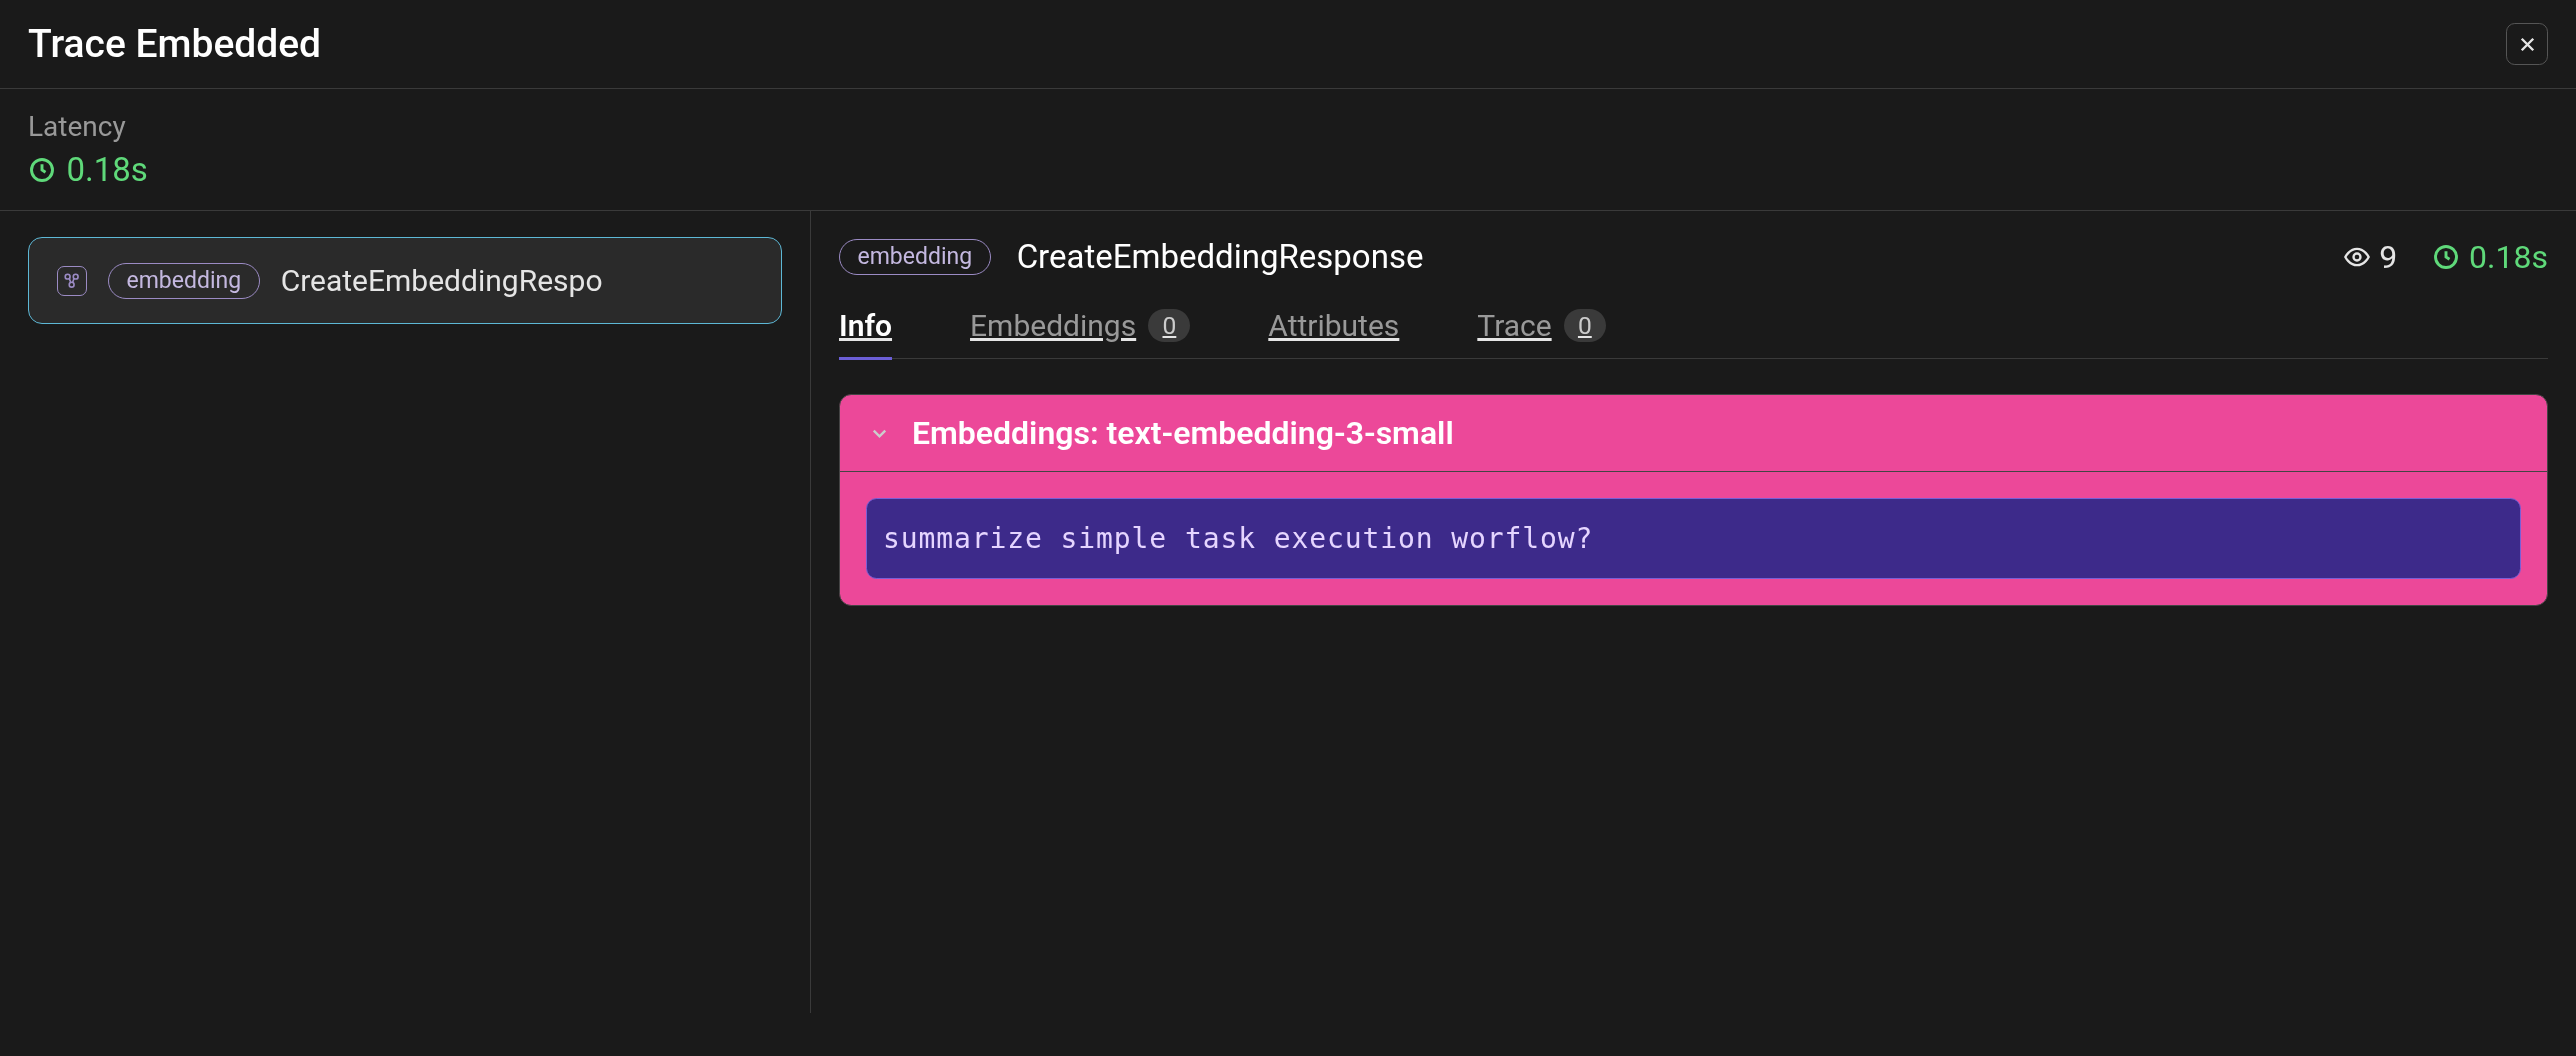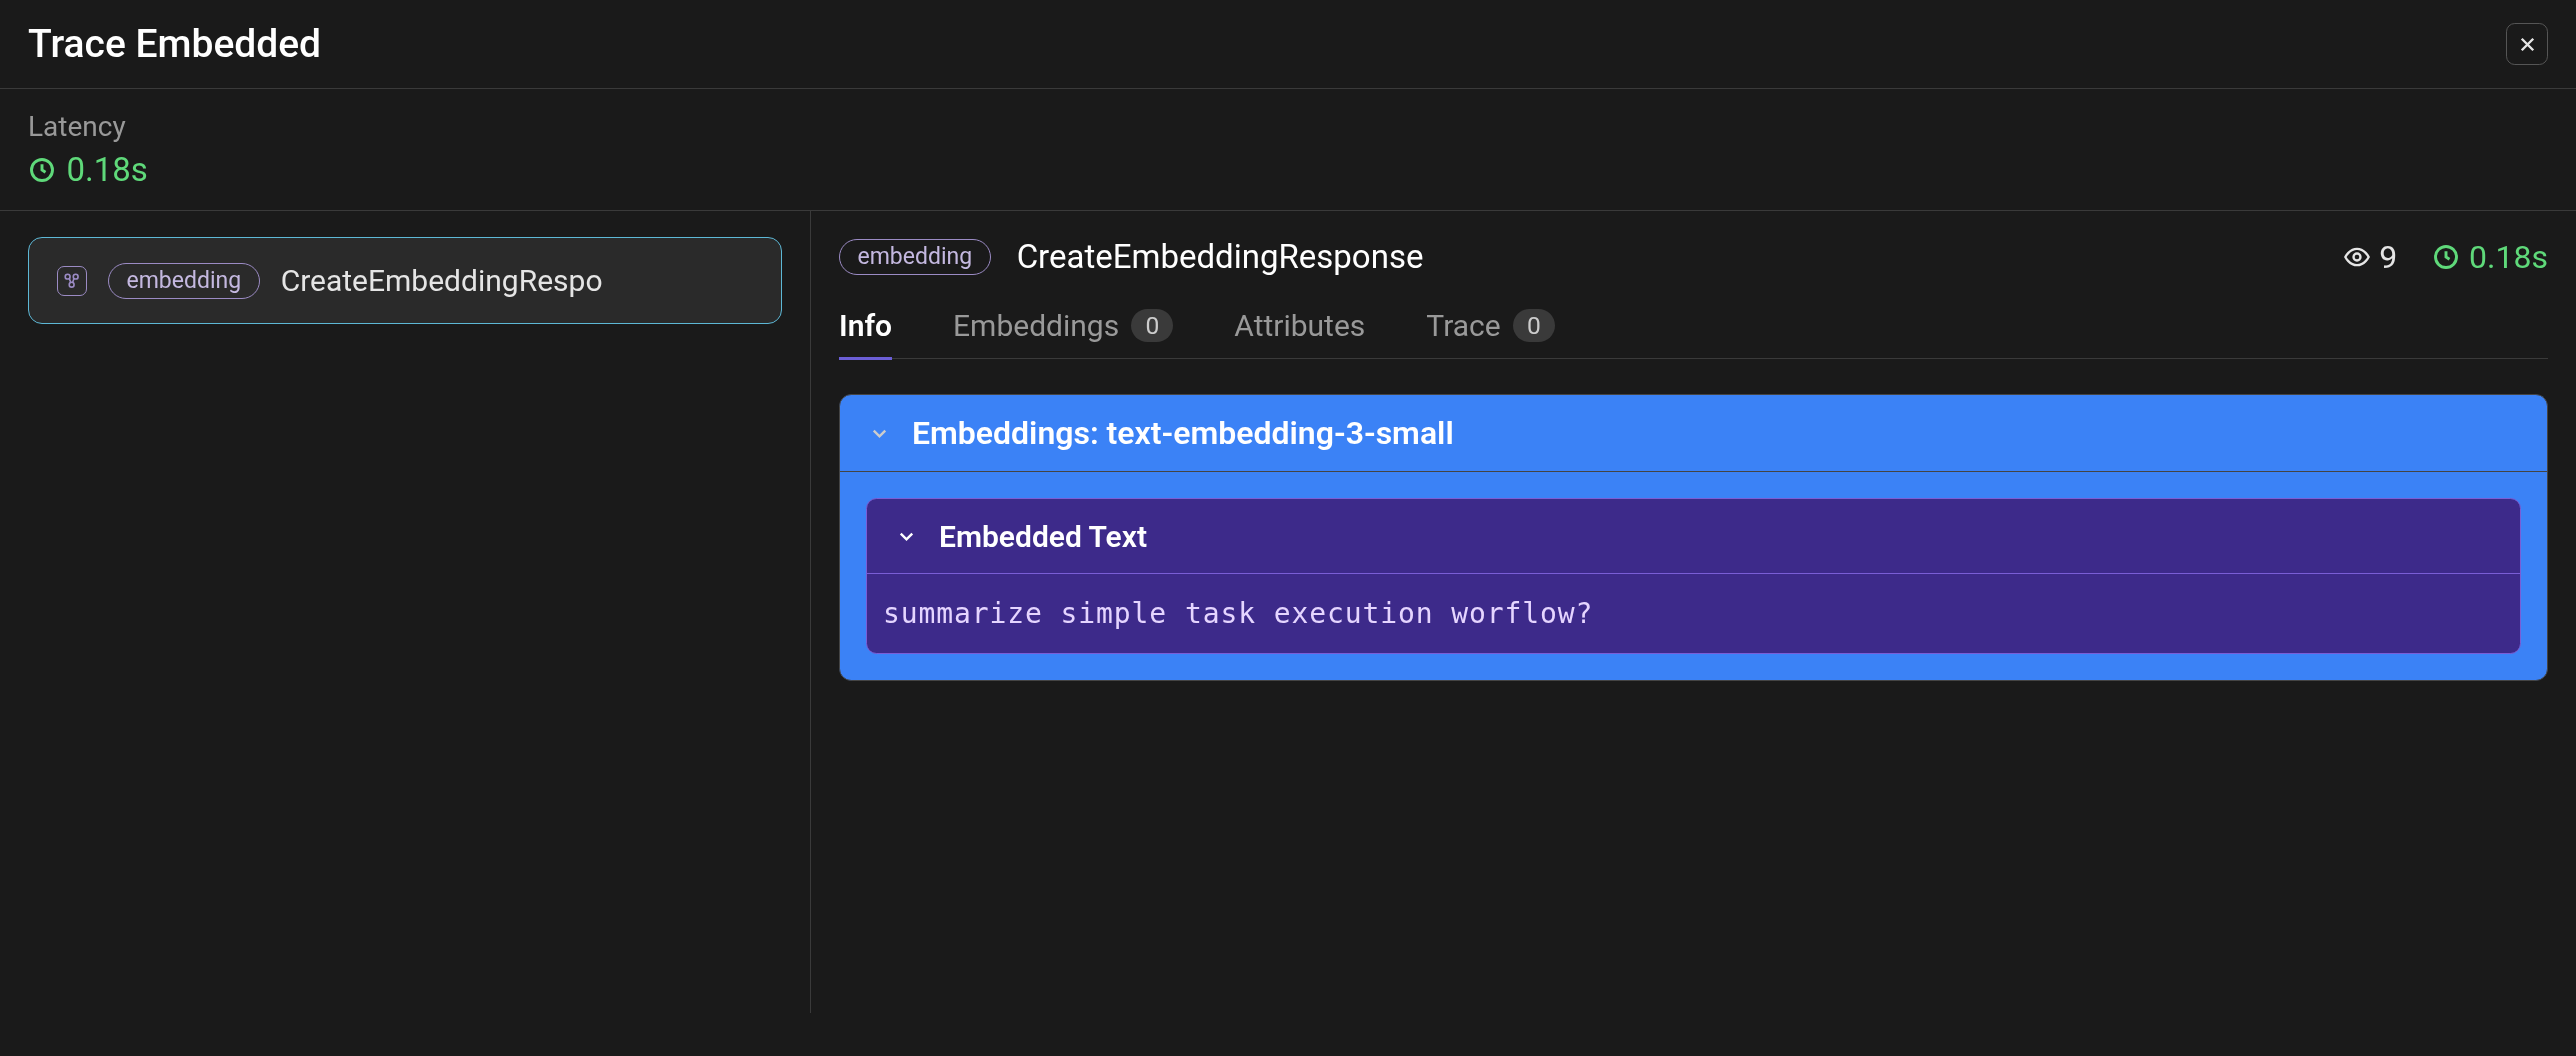--- a/index.html
+++ b/index.html
@@ -152,22 +152,23 @@
 }
 .metric.green {
   color: #5fd97a;
 }
 .metric svg {
   width: 28px;
   height: 28px;
 }
 .tabs {
   display: flex;
-  gap: 61px;
+  gap: 78px;
   border-bottom: 0.9px solid #3a3a3a;
+  text-decoration: underline;
 }
 .tab {
   padding: 14px 0;
   font-size: 30px;
   color: #999;
   cursor: pointer;
   display: flex;
   align-items: center;
   gap: 12.3px;
 }
@@ -181,21 +182,21 @@
   background: #3a3a3a;
   border-radius: 877px;
   padding: 1.8px 14px;
   font-size: 24.6px;
   color: #ccc;
 }
 .content-box {
   margin-top: 35px;
   border: 0.9px solid #444;
   border-radius: 12.3px;
-  background: #3b82f6;
+  background: #ec4899;
   overflow: hidden;
 }
 .section-header {
   display: flex;
   align-items: center;
   gap: 21px;
   padding: 19.3px 28px;
   border-bottom: 0.9px solid #444;
   cursor: pointer;
 }
@@ -327,24 +328,18 @@
     </div>
 
     <div class="content-box">
       <div class="section-header">
         <svg viewBox="0 0 24 24" fill="none">
           <path d="M6 9l6 6 6-6"></path>
         </svg>
         <div class="section-title">Embeddings: text-embedding-3-small</div>
       </div>
       <div class="inner-section">
-        <div class="inner-header">
-          <svg viewBox="0 0 24 24" fill="none">
-            <path d="M6 9l6 6 6-6"></path>
-          </svg>
-          <div class="inner-title">Embedded Text</div>
-        </div>
         <div class="inner-body">summarize simple task execution worflow?</div>
       </div>
     </div>
   </div>
 </div>
 
 
 </body></html>

